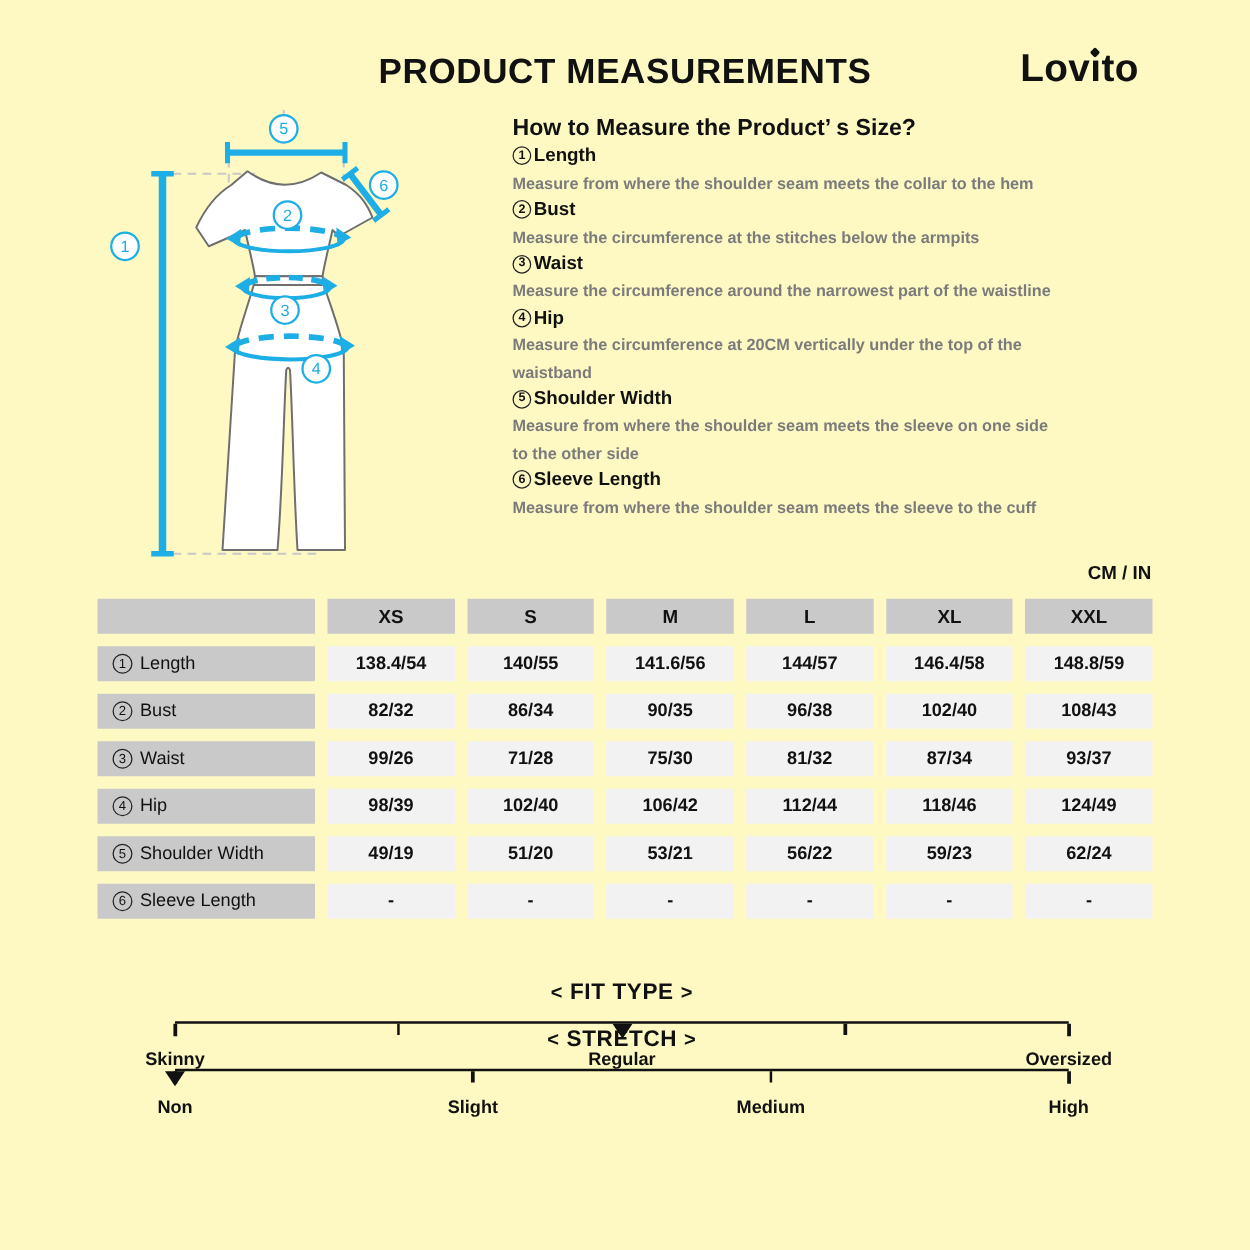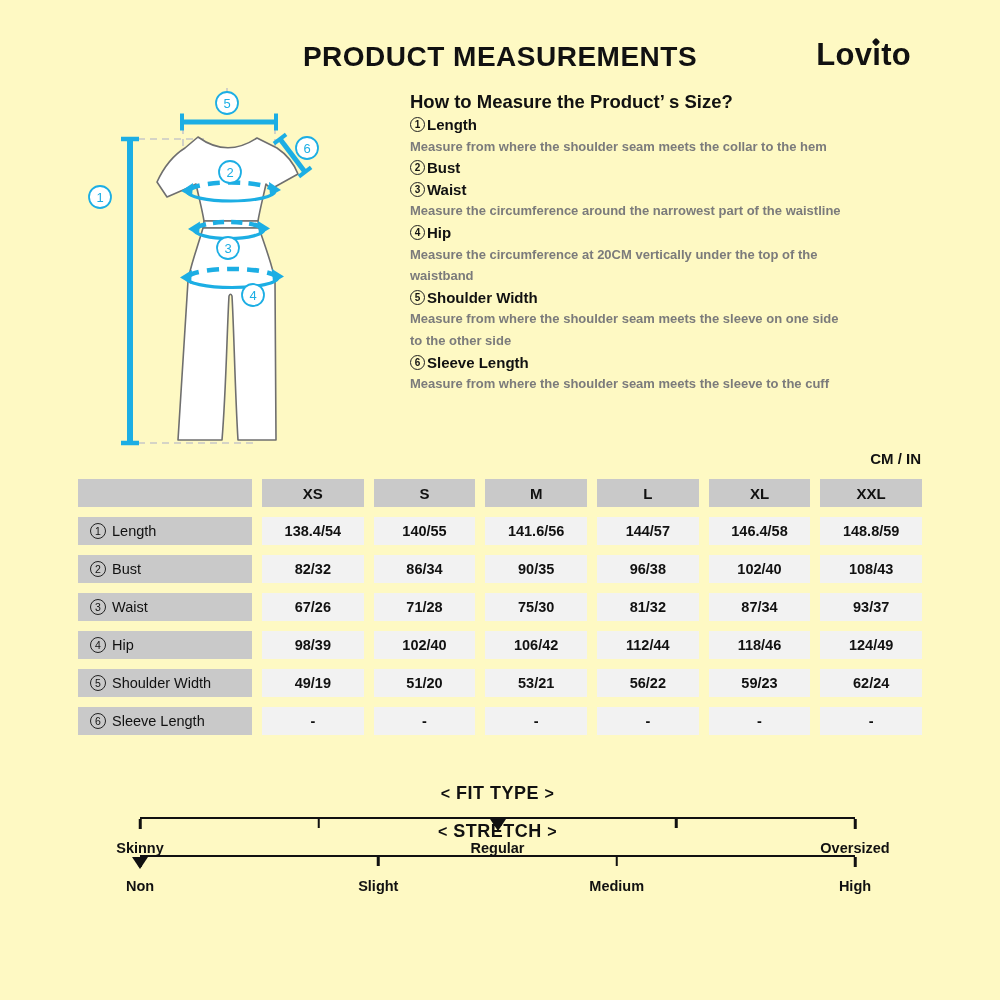--- a/index.html
+++ b/index.html
@@ -169,20 +169,21 @@
           <span class="ring">1</span>
           <span>Length</span>
         </div>
       <div class="ht-desc">Measure from where the shoulder seam meets the collar to the hem</div>
     </div>
     <div class="ht-item">
       <div class="ht-label">
           <span class="ring">2</span>
           <span>Bust</span>
         </div>
+      <div class="ht-desc">Measure the circumference at the stitches below the armpits</div>
     </div>
     <div class="ht-item">
       <div class="ht-label">
           <span class="ring">3</span>
           <span>Waist</span>
         </div>
       <div class="ht-desc">Measure the circumference around the narrowest part of the waistline</div>
     </div>
     <div class="ht-item">
       <div class="ht-label">
@@ -239,21 +240,21 @@
     <div class="td">86/34</div>
     <div class="td">90/35</div>
     <div class="td">96/38</div>
     <div class="td">102/40</div>
     <div class="td">108/43</div>
 
     <div class="tl">
         <span class="ring">3</span>
         <span>Waist</span>
       </div>
-    <div class="td">67/26</div>
+    <div class="td">99/26</div>
     <div class="td">71/28</div>
     <div class="td">75/30</div>
     <div class="td">81/32</div>
     <div class="td">87/34</div>
     <div class="td">93/37</div>
 
     <div class="tl">
         <span class="ring">4</span>
         <span>Hip</span>
       </div>

